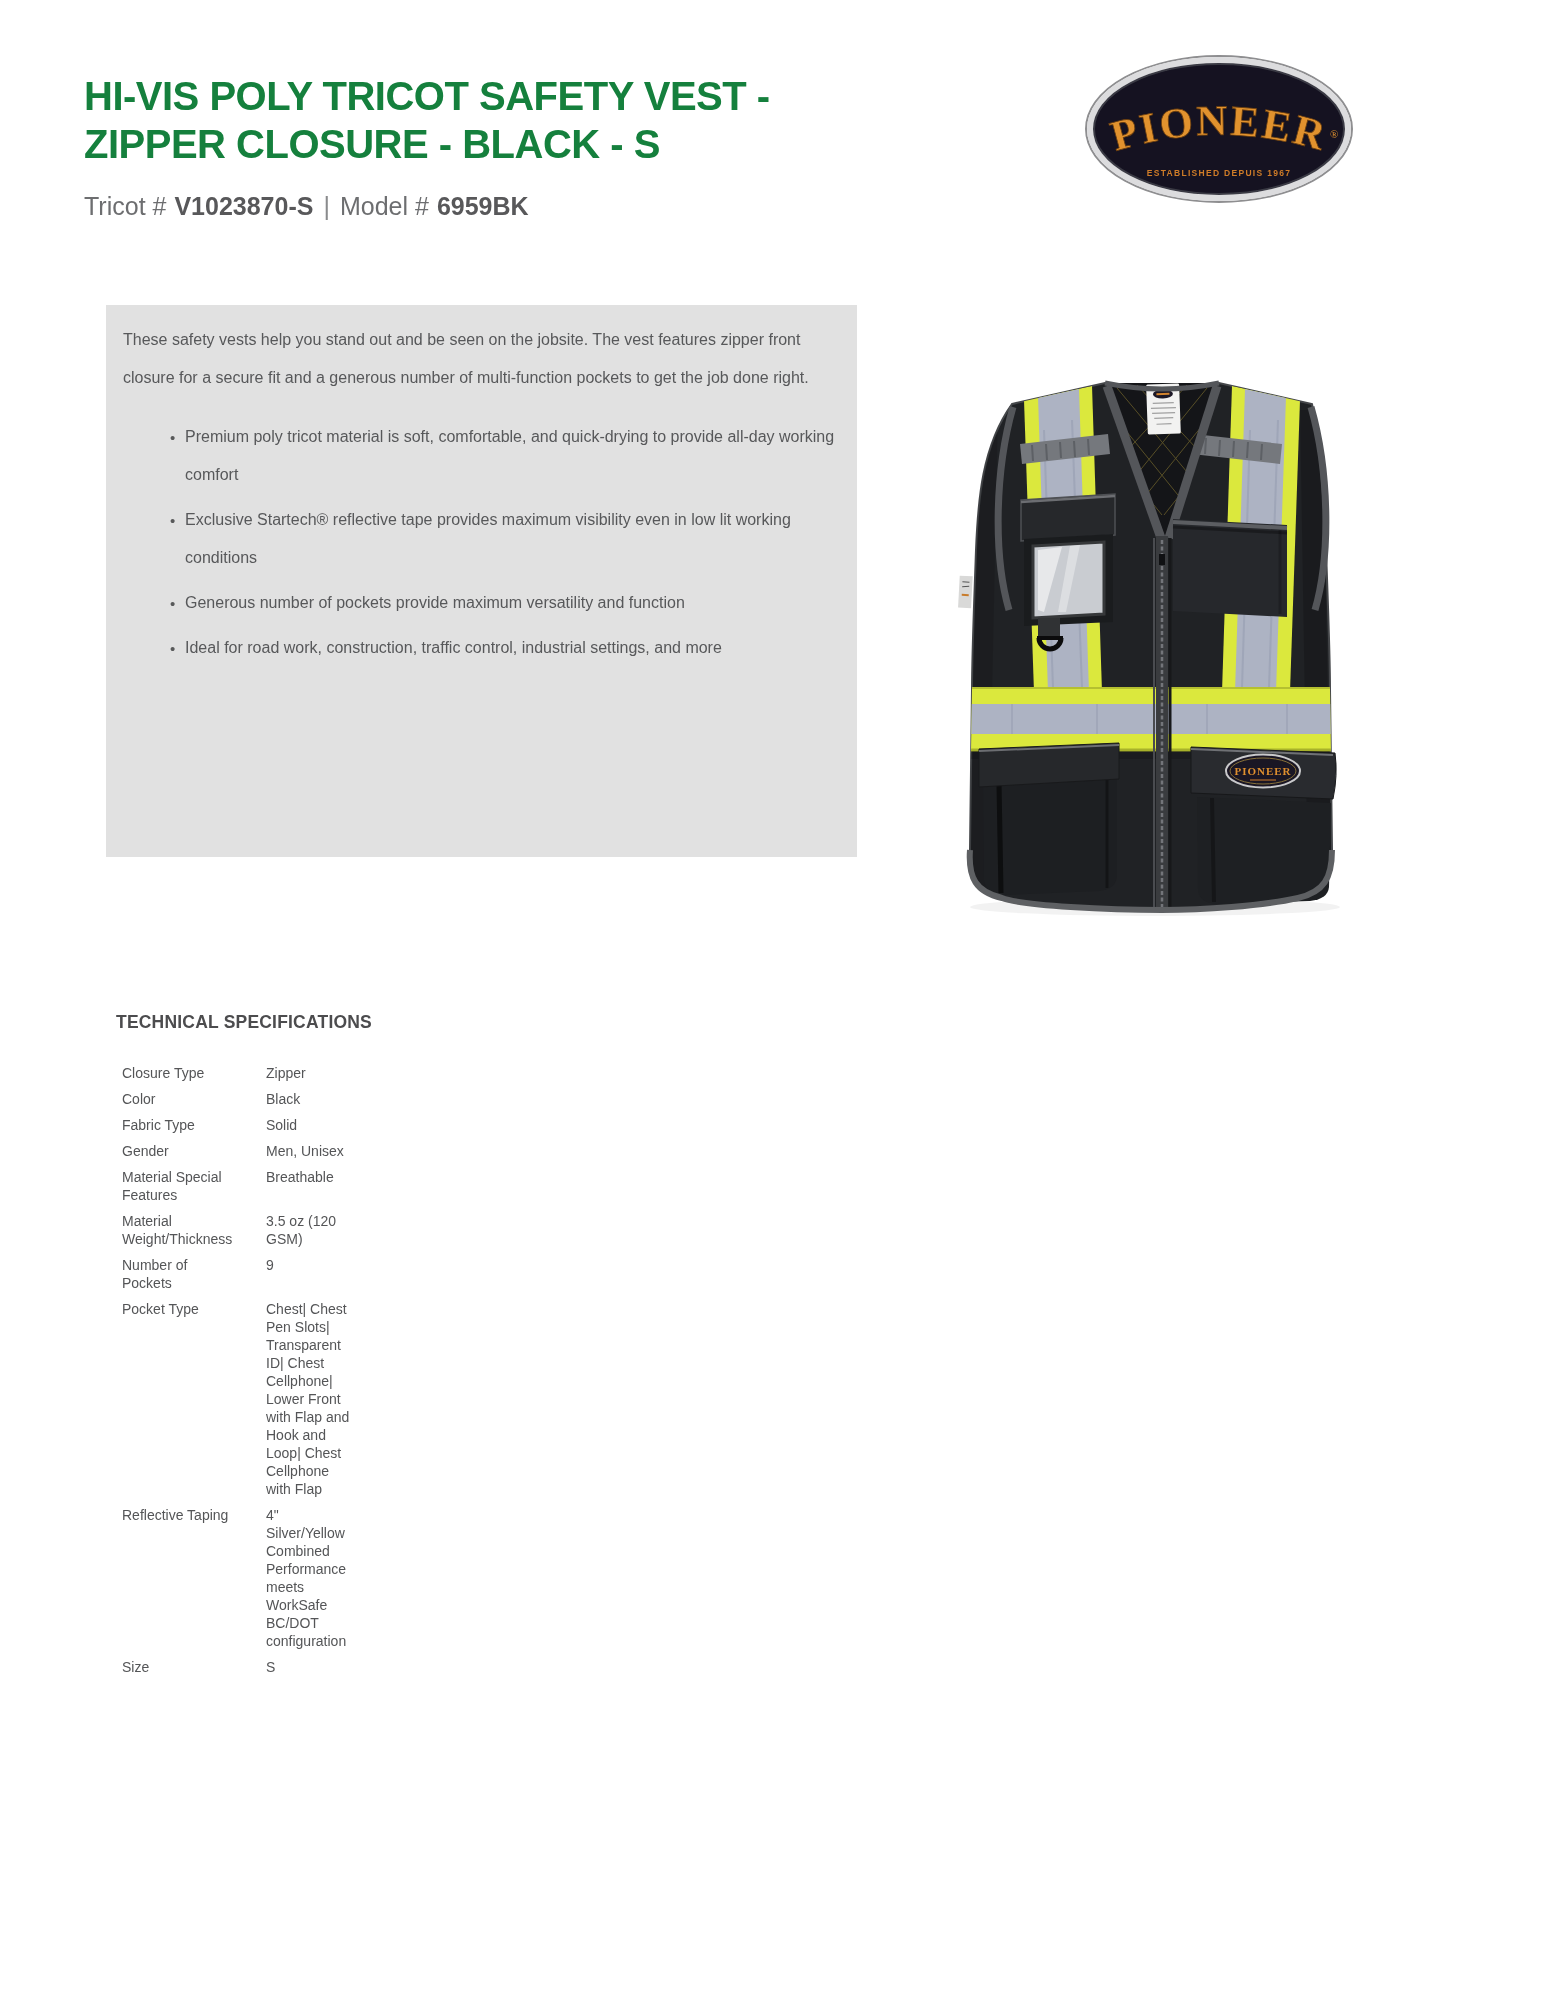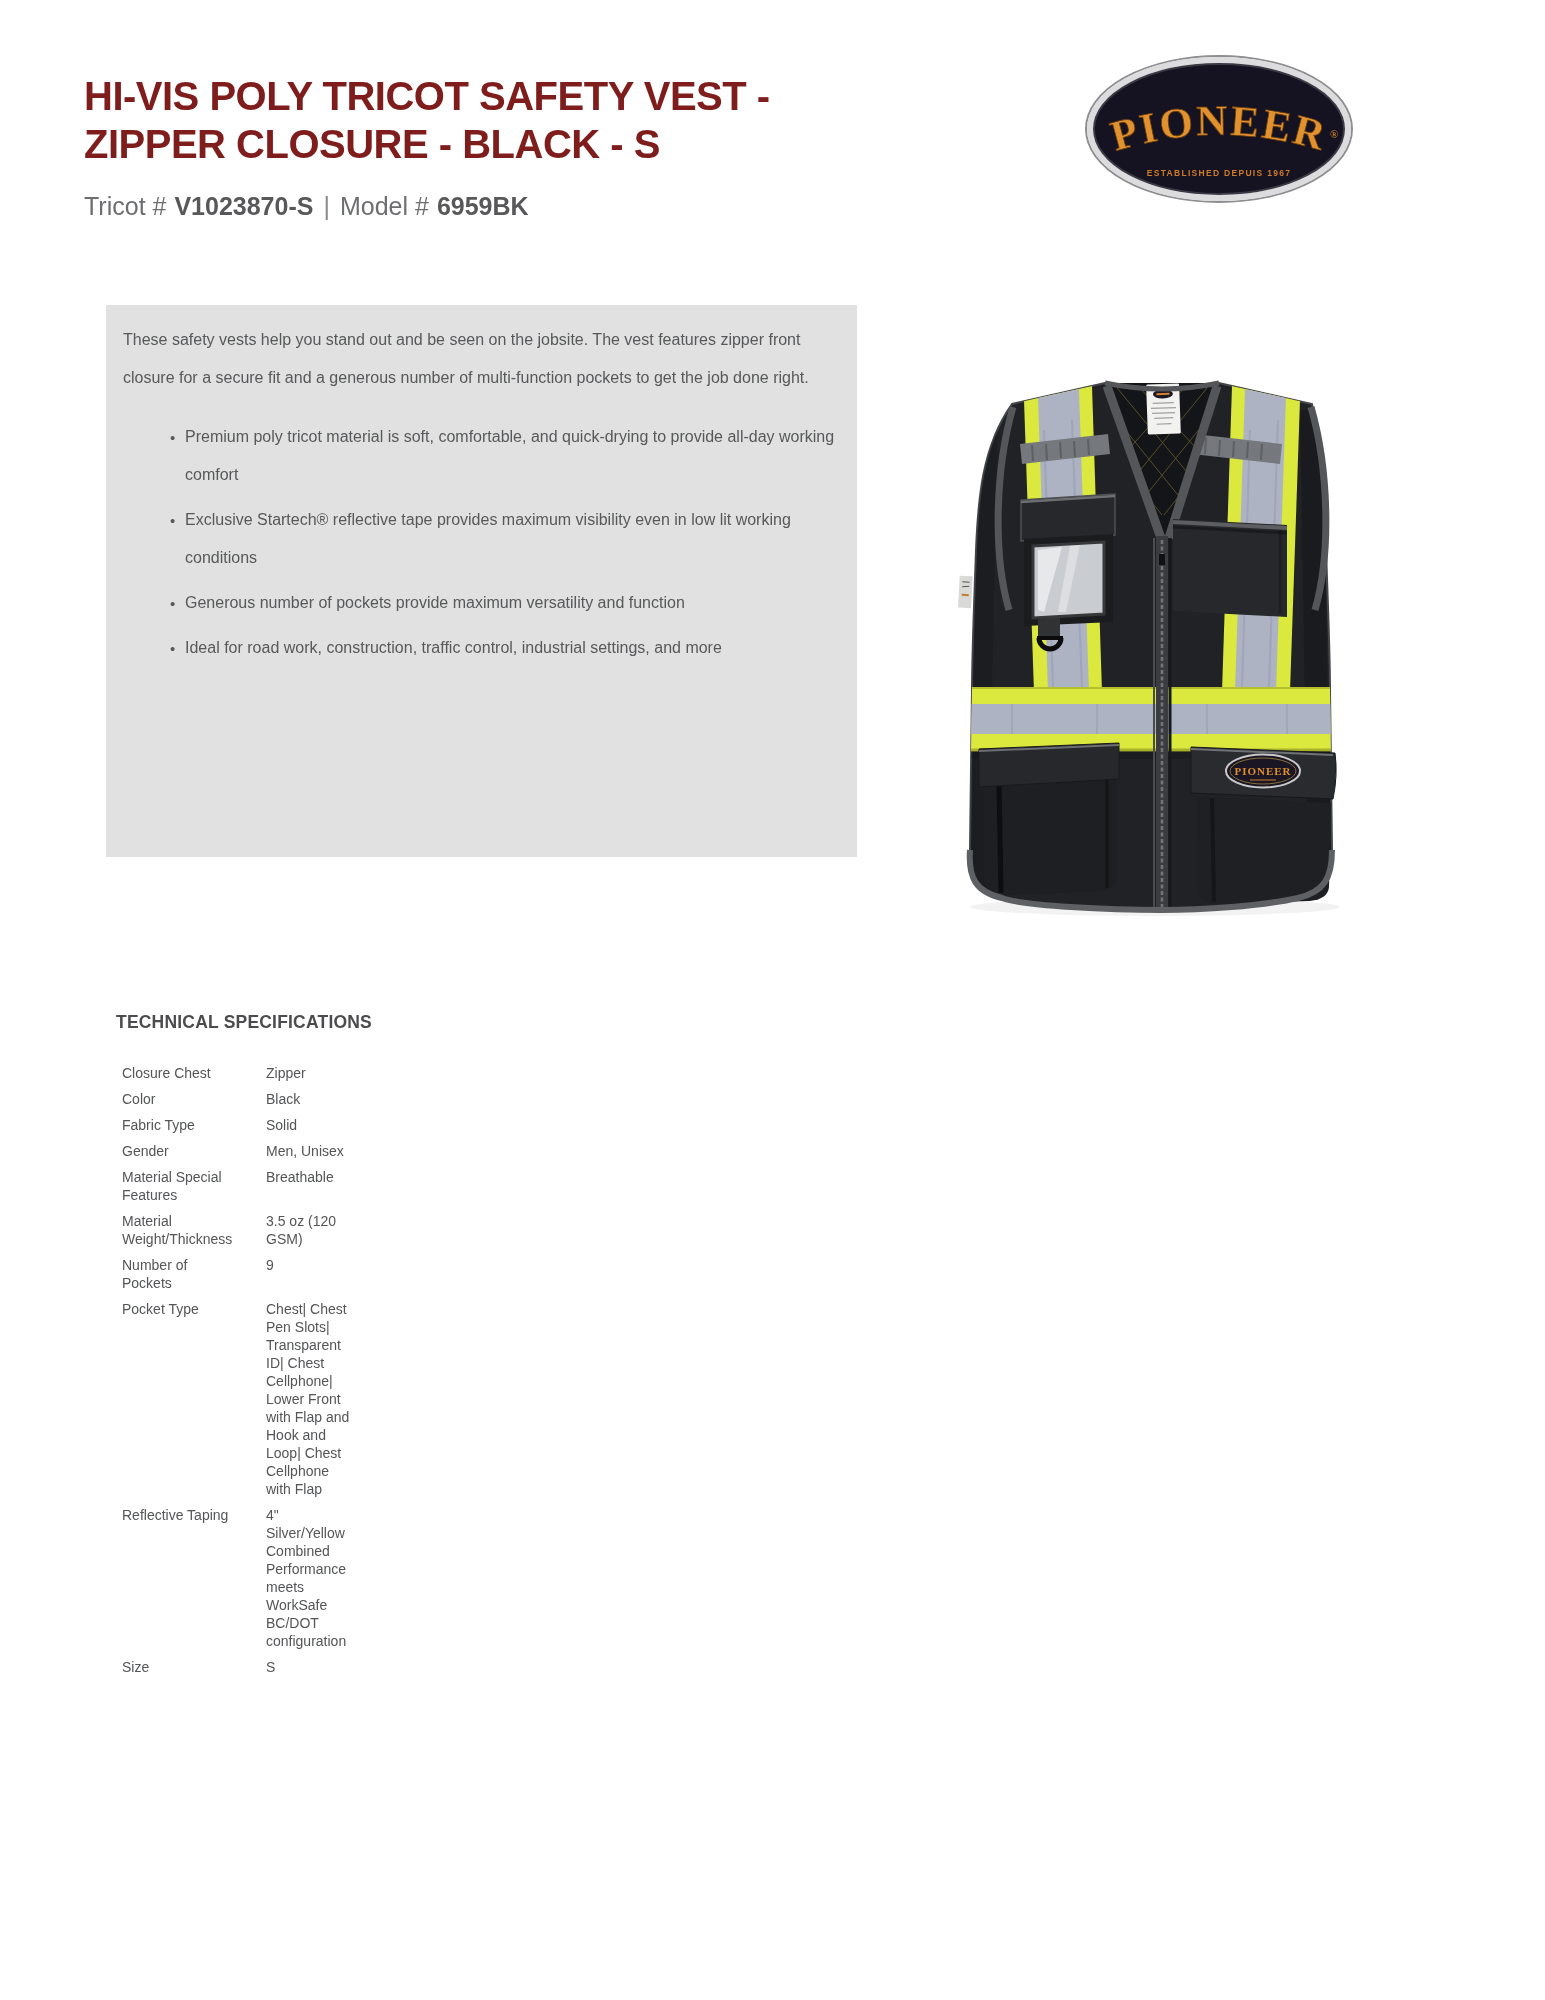--- a/index.html
+++ b/index.html
@@ -7,21 +7,21 @@
     position:relative;
     width:1545px;height:2000px;
     background:#ffffff;
     font-family:"Liberation Sans", sans-serif;
     overflow:hidden;
   }
   
   .title{
     position:absolute;left:84px;top:72px;
     font-size:40px;line-height:48px;font-weight:bold;
-    color:#7f1d1d;letter-spacing:-0.5px;
+    color:#15803d;letter-spacing:-0.5px;
   }
   .meta{
     position:absolute;left:84px;top:192px;
     font-size:25px;color:#6d6e70;
   }
   .meta .b{font-weight:bold;color:#58585a;}
   .meta .sep{margin:0 10px;color:#8a8b8d;}
   .meta .lbl{margin-right:8px;}
   
   .logo{position:absolute;left:1083px;top:54px;width:272px;height:150px;}
@@ -266,21 +266,21 @@
         <path d="M100,237 L107,236" stroke="#555" stroke-width="1"></path>
         <path d="M100,245 L107,245" stroke="#c87b2b" stroke-width="2"></path>
       </g>
     </svg>
   </div>
 
   <div class="specs">
     <h2 class="specs-heading">TECHNICAL SPECIFICATIONS</h2>
 
     <div class="spec-row">
-      <div class="spec-label">Closure Chest</div>
+      <div class="spec-label">Closure Type</div>
       <div class="spec-value">Zipper</div>
     </div>
     <div class="spec-row">
       <div class="spec-label">Color</div>
       <div class="spec-value">Black</div>
     </div>
     <div class="spec-row">
       <div class="spec-label">Fabric Type</div>
       <div class="spec-value">Solid</div>
     </div>

